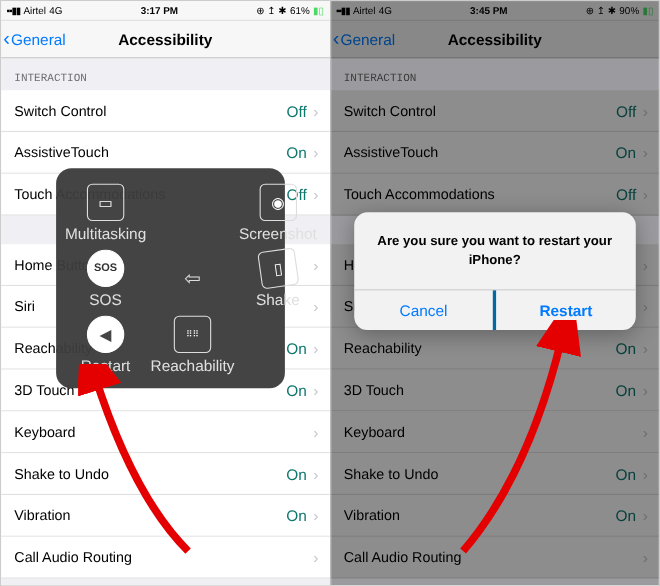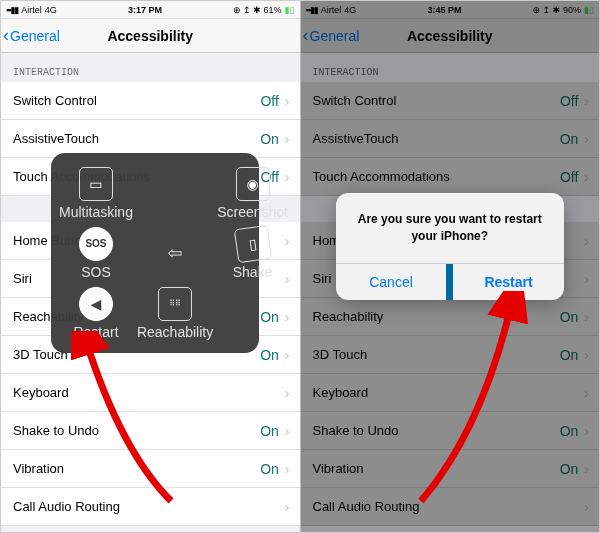--- a/index.html
+++ b/index.html
@@ -29,25 +29,25 @@
   .at-menu { position: absolute; top: 152px; left: 50px; width: 208px; height: 200px; background: rgba(60,60,60,0.96); border-radius: 14px; padding: 12px 8px; display: grid; grid-template-columns: repeat(3,1fr); grid-template-rows: repeat(3,1fr); gap: 4px; }
   .at-item { display: flex; flex-direction: column; align-items: center; justify-content: center; gap: 3px; }
   .at-icon { width: 34px; height: 34px; border: 1.5px solid #ddd; border-radius: 5px; display: flex; align-items: center; justify-content: center; color: #fff; font-size: 14px; }
   .at-icon.circle { border-radius: 50%; }
   .at-icon.filled { background: #fff; border-color: #fff; }
   .at-label { color: #e0e0e0; font-size: 14px; text-align: center; }
   .at-arrow { color: #ddd; font-size: 18px; }
   
   
   .alert-backdrop { position: absolute; inset: 0; background: rgba(0,0,0,0.35); display: flex; align-items: center; justify-content: center; }
-  .alert { width: 228px; background: #f2f2f2; border-radius: 12px; overflow: hidden; box-shadow: 0 4px 20px rgba(0,0,0,0.3); position: relative; top: -20px; }
+  .alert { width: 256px; background: #f2f2f2; border-radius: 12px; overflow: hidden; box-shadow: 0 4px 20px rgba(0,0,0,0.3); position: relative; top: -20px; }
   .alert-msg { padding: 18px 16px; text-align: center; font-size: 12px; font-weight: 600; color: #000; line-height: 1.4; }
   .alert-buttons { display: flex; border-top: 1px solid #ccc; }
   .alert-btn { flex: 1; text-align: center; padding: 10px 0; font-size: 14px; color: #007aff; }
-  .alert-btn:first-child { border-right: 7px solid #0369a1; }
+  .alert-btn:first-child { border-right: 3px solid #0369a1; }
   .alert-btn.bold { font-weight: 600; }
   
   
   .arrow-svg { position: absolute; pointer-events: none; }
 </style>
 </head>
 <body>
 
 <div class="container">
 

